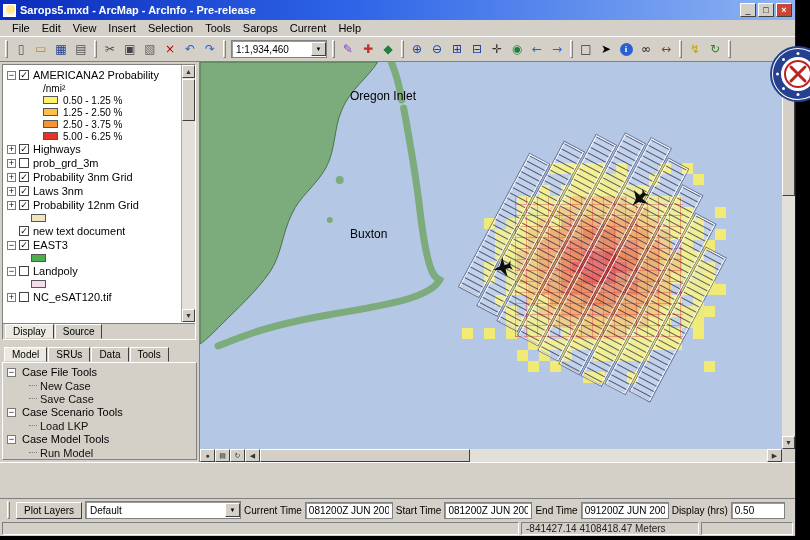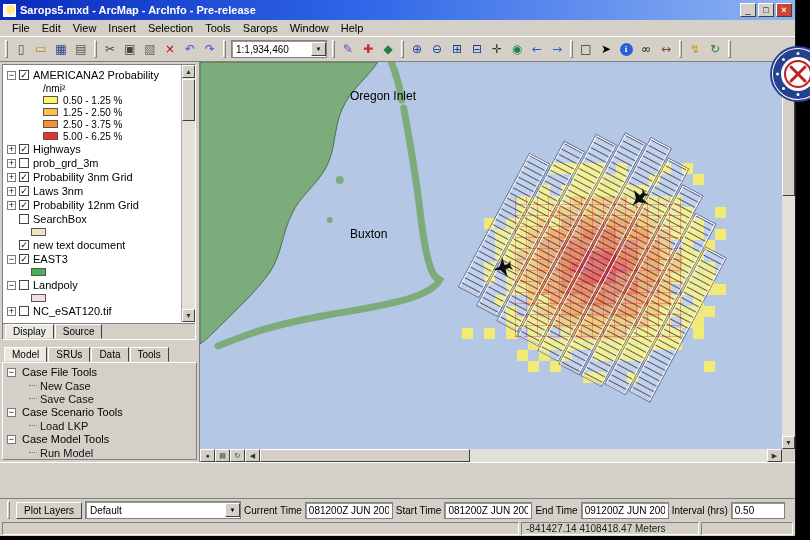--- a/index.html
+++ b/index.html
@@ -124,21 +124,21 @@
     </div>
 
     <div class="menubar" data-name="menu-bar" id="menubar">
         <span class="menu-item" data-name="menu-file">File</span>
         <span class="menu-item" data-name="menu-edit">Edit</span>
         <span class="menu-item" data-name="menu-view">View</span>
         <span class="menu-item" data-name="menu-insert">Insert</span>
         <span class="menu-item" data-name="menu-selection">Selection</span>
         <span class="menu-item" data-name="menu-tools">Tools</span>
         <span class="menu-item" data-name="menu-sarops">Sarops</span>
-        <span class="menu-item" data-name="menu-window">Window</span>
+        <span class="menu-item" data-name="menu-window">Current</span>
         <span class="menu-item" data-name="menu-help">Help</span>
       </div>
     <div class="toolbar" data-name="toolbar" id="toolbar">
         <span class="tb-grip" data-name="toolbar-grip"></span>
         <span class="tb-btn" data-name="new-document-icon">
           <span style="color: rgb(85, 85, 85);">▯</span>
         </span>
         <span class="tb-btn" data-name="open-folder-icon">
           <span style="color: rgb(184, 134, 11);">▭</span>
         </span>
@@ -276,25 +276,20 @@
               </div>
               <div class="toc-row" data-name="toc-row">
                 <span class="expander" data-name="expander-laws-3nm">+</span>
                 <span class="cb" data-name="layer-checkbox-laws-3nm">✓</span>
                 <span class="toc-label" data-name="layer-laws-3nm">Laws 3nm</span>
               </div>
               <div class="toc-row" data-name="toc-row">
                 <span class="expander" data-name="expander-probability-12nm-grid">+</span>
                 <span class="cb" data-name="layer-checkbox-probability-12nm-grid">✓</span>
                 <span class="toc-label" data-name="layer-probability-12nm-grid">Probability 12nm Grid</span>
-              </div>
-              <div class="toc-row" data-name="toc-row">
-                <span class="expander hidden" data-name="expander-searchbox">+</span>
-                <span class="cb" data-name="layer-checkbox-searchbox"></span>
-                <span class="toc-label" data-name="layer-searchbox">SearchBox</span>
               </div>
               <div class="swatch-row" data-name="layer-swatch-row">
                 <span class="swatch" data-name="layer-swatch" style="background: rgb(239, 227, 192);"></span>
               </div>
               <div class="toc-row" data-name="toc-row">
                 <span class="expander hidden" data-name="expander-new-text-document">+</span>
                 <span class="cb" data-name="layer-checkbox-new-text-document">✓</span>
                 <span class="toc-label" data-name="layer-new-text-document">new text document</span>
               </div>
               <div class="toc-row" data-name="toc-row">
@@ -715,21 +710,21 @@
         <span class="txt" data-name="layer-select-value">Default</span>
         <span class="combo-arrow" data-name="chevron-down-icon">▼</span>
       </span>
       <span id="bbFields" style="display:flex;align-items:center;gap:3px;" data-name="time-fields">
           <span class="bb-label" data-name="current-time-label">Current Time</span>
           <input class="bb-input" data-name="current-time-input" value="081200Z JUN 2004" style="">
           <span class="bb-label" data-name="start-time-label">Start Time</span>
           <input class="bb-input" data-name="start-time-input" value="081200Z JUN 2004" style="">
           <span class="bb-label" data-name="end-time-label">End Time</span>
           <input class="bb-input" data-name="end-time-input" value="091200Z JUN 2004" style="">
-          <span class="bb-label" data-name="interval-label">Interval (hrs)</span>
+          <span class="bb-label" data-name="interval-label">Display (hrs)</span>
           <input class="bb-input" data-name="interval-input" value="0.50" style="">
         </span>
     </div>
 
     <div class="status-bar" data-name="status-bar">
       <span class="sb-cell sb-left" data-name="status-message-cell"></span>
       <span class="sb-cell sb-coords" data-name="coordinate-readout">-841427.14 4108418.47 Meters</span>
       <span class="sb-cell sb-right" data-name="status-extra-cell"></span>
     </div>
   </div>

